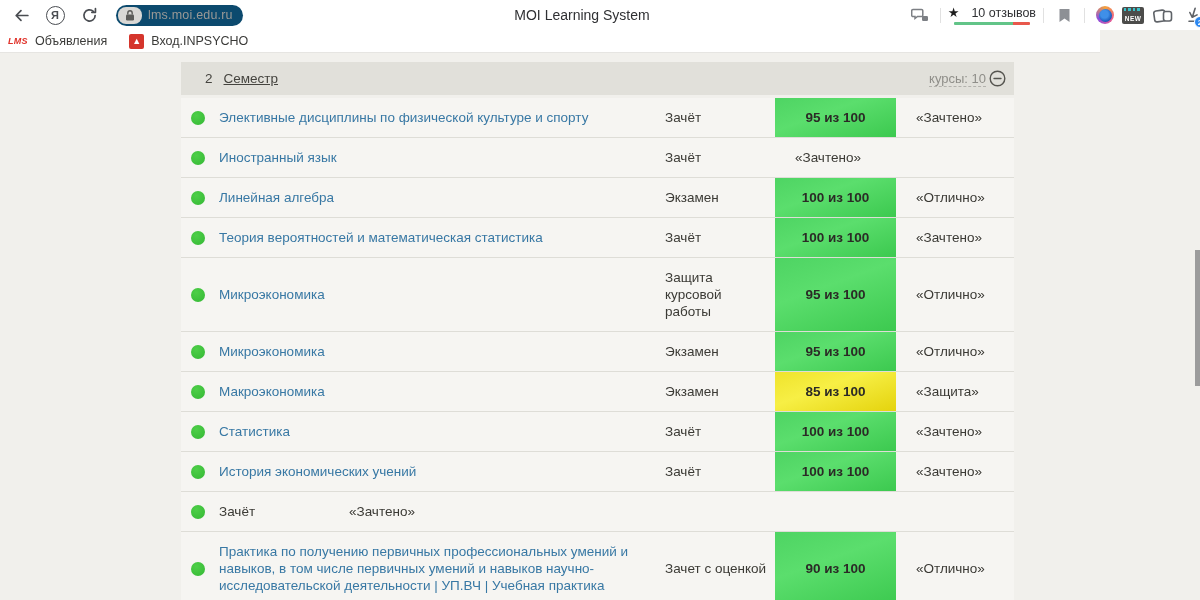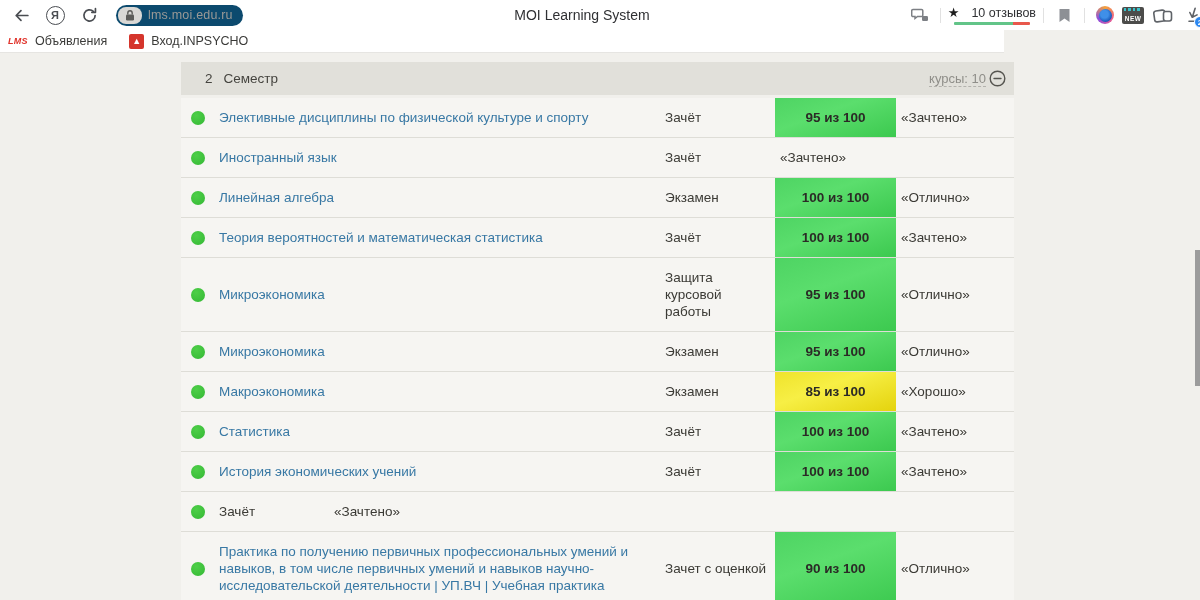--- a/index.html
+++ b/index.html
@@ -70,21 +70,21 @@
   .new-text { color:#ffffff; font-size:6.5px; font-weight:bold; letter-spacing:.4px; line-height:8.5px; }
   .dl-wrap { position:relative; width:22px; height:22px; margin-right:0; cursor:pointer; flex:none; }
   .dl-badge {
     position:absolute; right:-2px; bottom:-2px; width:12px; height:12px; border-radius:50%;
     background:#2b87f0; color:#fff; font-size:8px; font-weight:bold;
     display:flex; align-items:center; justify-content:center; border:1.5px solid #fff;
   }
 
   
   .bookmarks {
-    position:absolute; top:30px; left:0; width:1004px; height:23px;
+    position:absolute; top:30px; left:0; width:1100px; height:23px;
     background:#ffffff; border-bottom:1px solid #e6e5e2;
     display:flex; align-items:center; padding-left:8px; gap:22px;
   }
   .bm-item { display:flex; align-items:center; gap:7px; cursor:pointer; }
   .bm-label { font-size:12.5px; color:#3a3a38; }
   .fav-lms { font-size:9px; font-weight:bold; color:#e03028; letter-spacing:.3px; font-style:italic; }
   .fav-red {
     width:15px; height:15px; background:#d5352c; border-radius:2px;
     display:flex; align-items:center; justify-content:center;
   }
@@ -92,21 +92,21 @@
 
   
   .content { position:absolute; top:53px; left:0; width:1200px; height:547px; background:#f1f0ec; overflow:hidden; }
   .gradebook { position:absolute; left:181px; top:9px; width:833px; }
 
   .sem-band {
     height:33px; background:#e1e0da; display:flex; align-items:center;
     padding:0 8px 0 24px; cursor:pointer;
   }
   .sem-num { font-size:13.5px; color:#45443f; }
-  .sem-name { font-size:13.5px; color:#45443f; margin-left:11px; }
+  .sem-name { font-size:13.5px; color:#45443f; margin-left:11px;text-decoration:underline; }
   .sem-right { margin-left:auto; display:flex; align-items:center; gap:3px; }
   .courses-link {
     font-size:13px; color:#8f8e89; border-bottom:1px dashed #b3b2ad; line-height:15px; cursor:pointer;
   }
   .band-gap { height:3px; }
 
   .crow {
     background:#f6f5f2; border-bottom:1px solid #deddd7;
     display:flex; align-items:center; min-height:38px;
   }
@@ -115,21 +115,21 @@
   .col-title { width:446px; flex:none; padding:11px 14px 11px 0; font-size:13.5px; line-height:17px; color:#3878a4; cursor:pointer; }
   .col-exam { width:110px; flex:none; padding:11px 6px 11px 0; font-size:13.5px; line-height:17px; color:#3b3a35; }
   .col-badge {
     width:121px; flex:none; align-self:stretch;
     display:flex; align-items:center; justify-content:center;
     font-size:13.5px; font-weight:600; color:#2b2a26;
   }
   .badge--green  { background:linear-gradient(160deg, #4ed463 0%, #5bde6d 40%, #3cc94f 100%); }
   .badge--silver { background:linear-gradient(160deg, #d8d8d6 0%, #f0f0ee 45%, #c3c3c1 100%); }
   .badge--yellow { background:linear-gradient(160deg, #efe32c 0%, #f7ef45 40%, #e4d30d 100%); }
-  .col-grade { flex:1; padding-left:5px; font-size:13.5px; color:#3b3a35; }
+  .col-grade { flex:1; padding-left:20px; font-size:13.5px; color:#3b3a35; }
 
   
   .circle-toggle { width:17px; height:17px; position:relative; cursor:pointer; flex:none; }
   .circle-toggle svg { display:block; }
 
   
   .scroll-thumb {
     position:absolute; right:0; top:197px; width:5px; height:136px; background:#9c9c9c;
   }
 </style>
@@ -300,21 +300,21 @@
     <div class="col-grade">«Отлично»</div>
   </div>
 
   <div class="crow">
     <div class="col-dot">
       <span class="dot"></span>
     </div>
     <div class="col-title">Макроэкономика</div>
     <div class="col-exam">Экзамен</div>
     <div class="col-badge badge--yellow">85 из 100</div>
-    <div class="col-grade">«Хорошо»</div>
+    <div class="col-grade">«Защита»</div>
   </div>
 
   <div class="crow">
     <div class="col-dot">
       <span class="dot"></span>
     </div>
     <div class="col-title">Статистика</div>
     <div class="col-exam">Зачёт</div>
     <div class="col-badge badge--green">100 из 100</div>
     <div class="col-grade">«Зачтено»</div>

